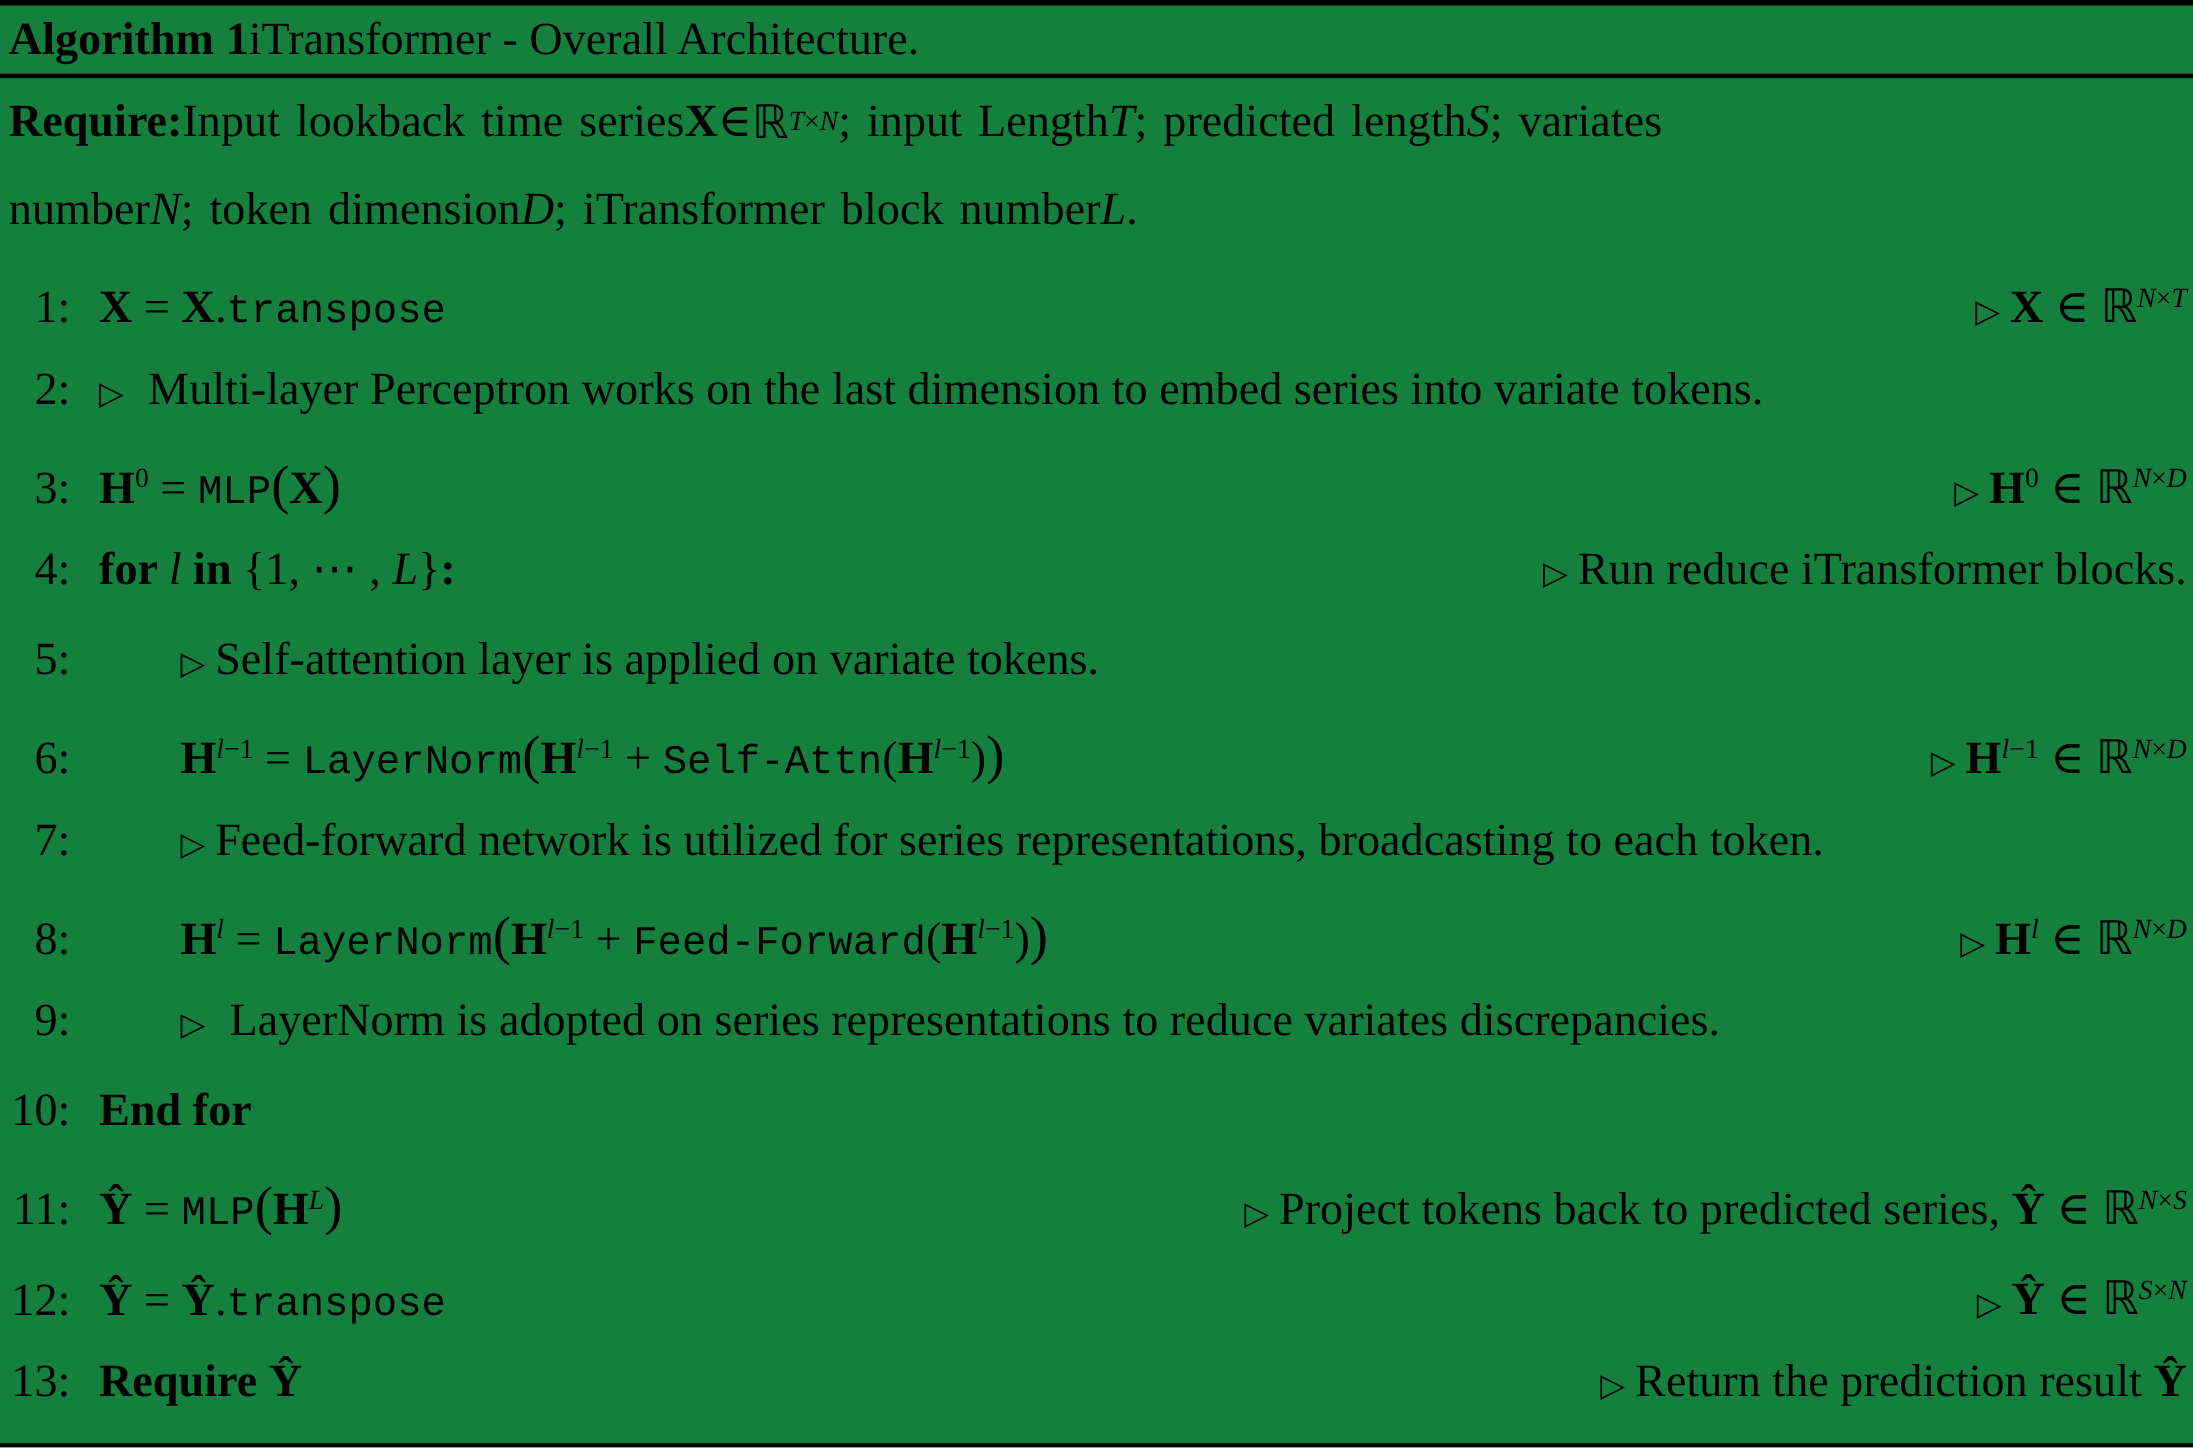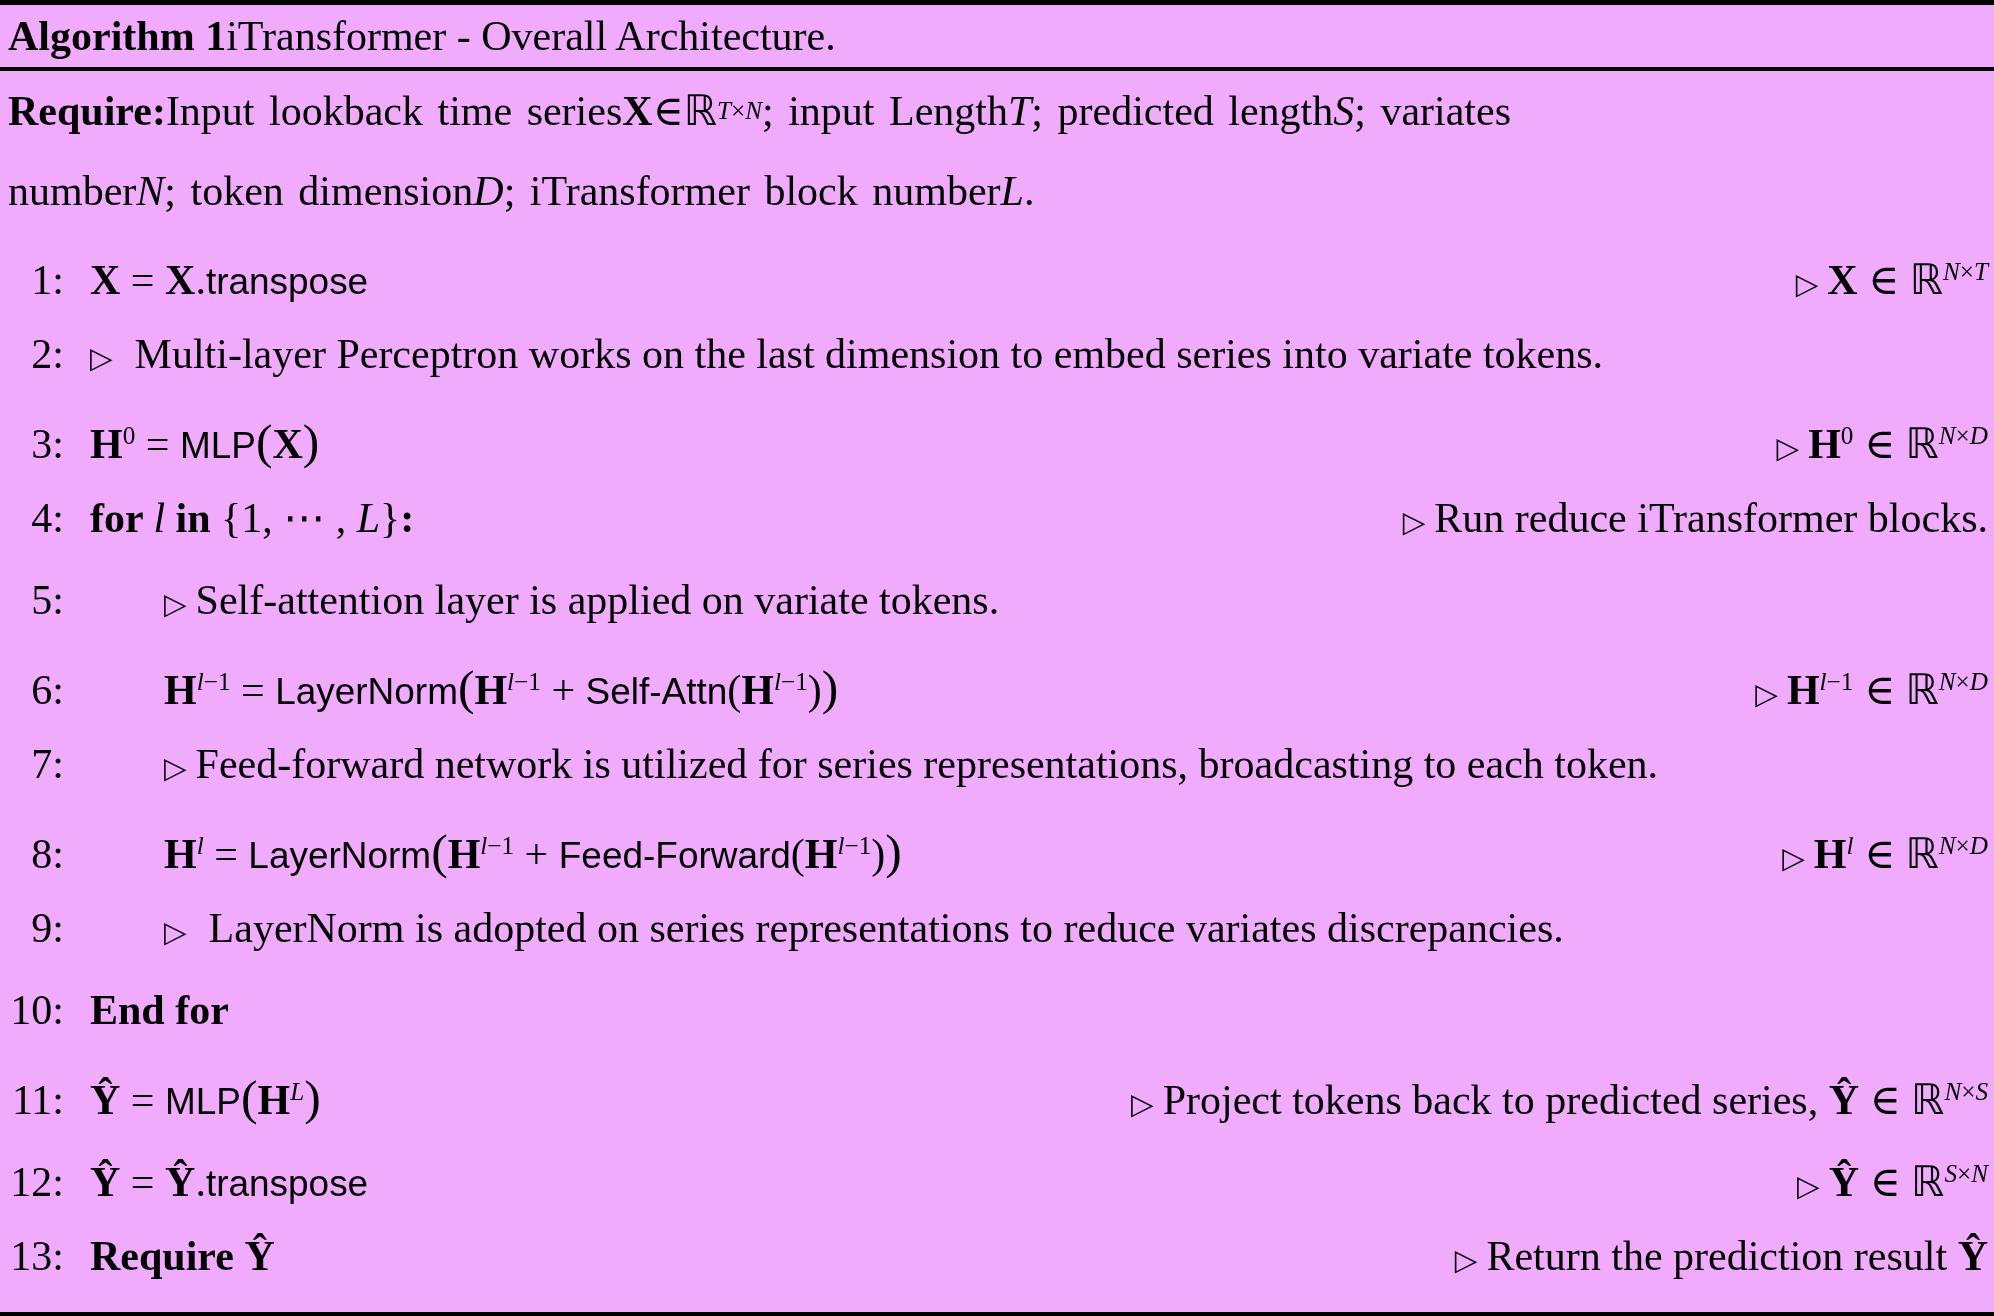--- a/index.html
+++ b/index.html
@@ -1,18 +1,18 @@
 <!DOCTYPE html>
 <html><head>
 <meta charset="utf-8">
 <style>
   html,body{margin:0;padding:0;background:#ffffff;}
   .page{
     width:1994px;height:1316px;box-sizing:border-box;
-    background:#f0abfc;color:#000000;
+    background:#15803d;color:#000000;
     font-family:"Liberation Serif","DejaVu Serif",serif;
     font-size:42px;
     display:flex;flex-direction:column;
     overflow:hidden;
   }
   .rule{width:100%;background:#000000;flex:0 0 auto;}
   .rule.thick{height:5px;}
   .rule.mid{height:4px;}
   .rule.bottom{height:4px;margin-top:auto;}
   .algo-header{height:62px;flex:0 0 62px;display:flex;align-items:baseline;padding-left:8px;white-space:nowrap;}
@@ -24,21 +24,21 @@
   .algo-lines{display:flex;flex-direction:column;flex:0 0 auto;}
   .algo-line{height:82px;flex:0 0 82px;display:flex;align-items:baseline;padding-right:6px;white-space:nowrap;}
   .algo-line>span{line-height:82px;}
   .num{flex:0 0 64px;width:64px;text-align:right;}
   .body{margin-left:26px;}
   .algo-line.indent .body{margin-left:100px;}
   .comment{margin-left:auto;}
   .bf{font-weight:bold;}
   .mbf{font-weight:bold;}
   .it{font-style:italic;}
-  .tt{font-family:Liberation Sans, sans-serif;font-size:0.88em;}
+  .tt{font-family:Liberation Mono, monospace;font-size:0.88em;}
   .bb{font-family:"DejaVu Sans",sans-serif;}
   .sup{font-size:60%;vertical-align:0.55em;}
   .sup.it{font-style:italic;}
   .big{font-size:1.18em;}
   .tri{font-size:0.70em;margin-right:9px;}
   .tri.wide{margin-right:22px;}
 </style>
 </head>
 <body>
 

